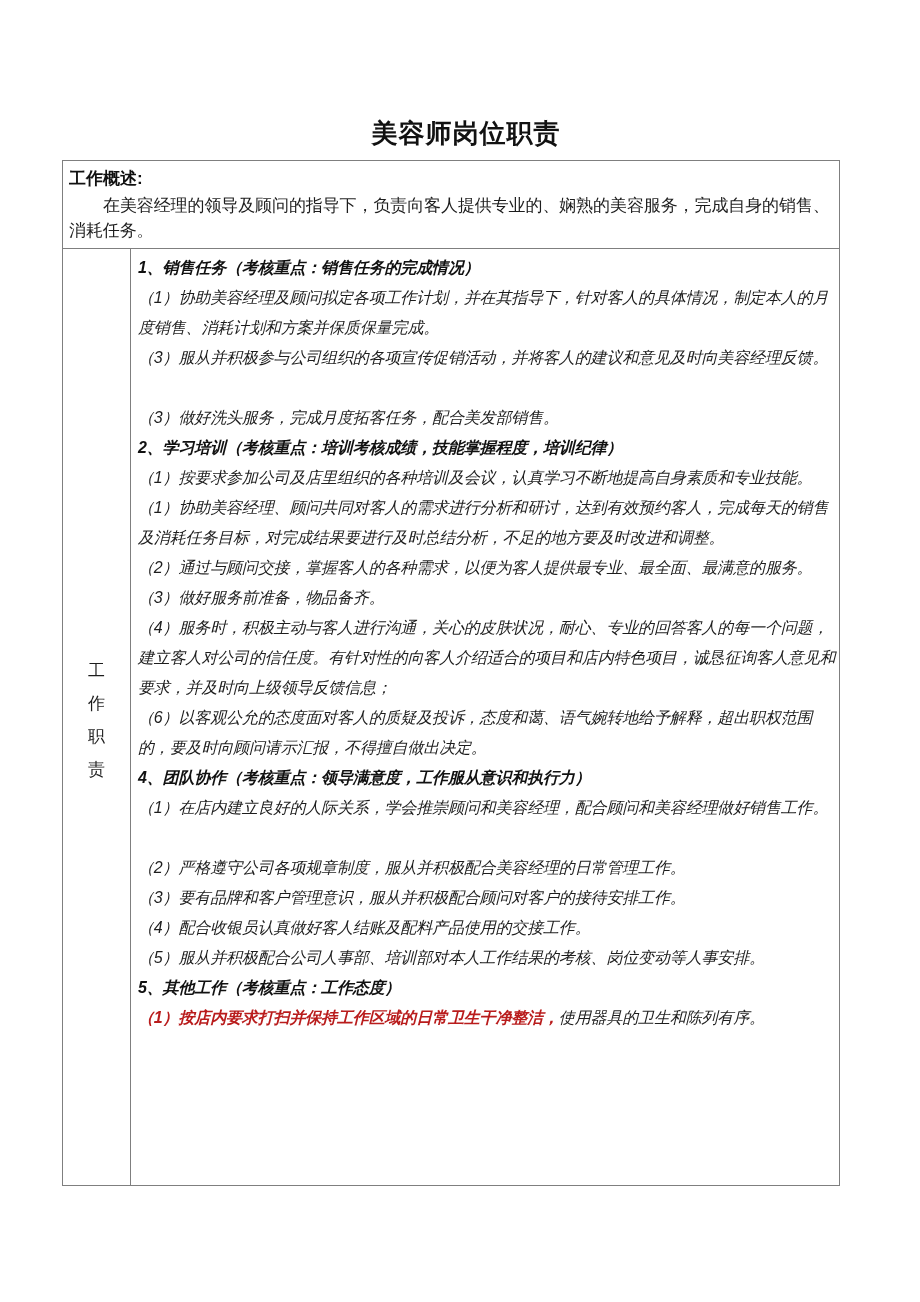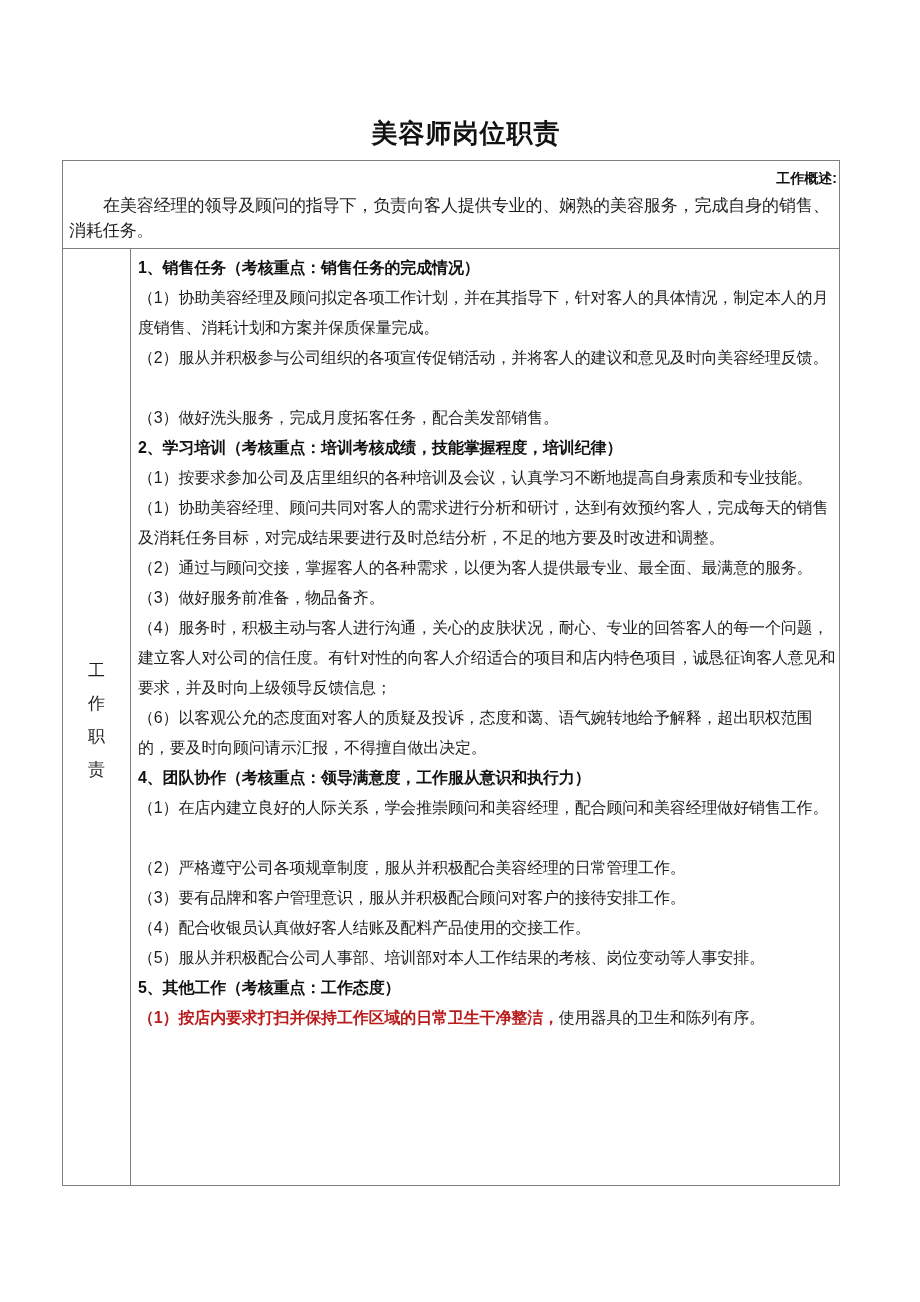--- a/index.html
+++ b/index.html
@@ -32,25 +32,24 @@
     border: 1px solid #7f7f7f;
     background: #ffffff;
   }
   .overview-row {
     height: 88px;
     border-bottom: 1px solid #7f7f7f;
     padding: 3px 2px 0 6px;
     overflow: hidden;
   }
   .overview-label {
-    font-size: 14px;
+    font-size: 17px;
     font-weight: bold;
     line-height: 29px;
     color: #111111;
-    text-align: right;
   }
   .overview-text {
     font-size: 17px;
     line-height: 25px;
     text-indent: 2em;
     letter-spacing: -0.1px;
   }
   .duties-row {
     display: flex;
     height: 936px;
@@ -72,20 +71,21 @@
   .content-cell {
     flex: 1;
     padding: 4px 1px 0 7px;
     font-size: 16px;
     overflow: hidden;
   }
   .line {
     line-height: 30px;
     min-height: 30px;
     letter-spacing: -0.15px;
+    font-style: italic;
   }
   .line.heading {
     font-weight: bold;
     color: #111111;
   }
   .line.mixed .bold-part {
     font-weight: bold;
     color: #b91c1c;
   }
 </style>
@@ -104,21 +104,21 @@
     <div class="duties-row">
       <div class="label-cell" id="label-cell">
           <div class="label-char">工</div>
           <div class="label-char">作</div>
           <div class="label-char">职</div>
           <div class="label-char">责</div>
         </div>
       <div class="content-cell" id="duties-content">
           <div class="line heading">1、销售任务（考核重点：销售任务的完成情况）</div>
           <div class="line body">（1）协助美容经理及顾问拟定各项工作计划，并在其指导下，针对客人的具体情况，制定本人的月度销售、消耗计划和方案并保质保量完成。</div>
-          <div class="line body">（2）服从并积极参与公司组织的各项宣传促销活动，并将客人的建议和意见及时向美容经理反馈。</div>
+          <div class="line body">（3）服从并积极参与公司组织的各项宣传促销活动，并将客人的建议和意见及时向美容经理反馈。</div>
           <div class="line blank"></div>
           <div class="line body">（3）做好洗头服务，完成月度拓客任务，配合美发部销售。</div>
           <div class="line heading">2、学习培训（考核重点：培训考核成绩，技能掌握程度，培训纪律）</div>
           <div class="line body">（1）按要求参加公司及店里组织的各种培训及会议，认真学习不断地提高自身素质和专业技能。</div>
           <div class="line body">（1）协助美容经理、顾问共同对客人的需求进行分析和研讨，达到有效预约客人，完成每天的销售及消耗任务目标，对完成结果要进行及时总结分析，不足的地方要及时改进和调整。</div>
           <div class="line body">（2）通过与顾问交接，掌握客人的各种需求，以便为客人提供最专业、最全面、最满意的服务。</div>
           <div class="line body">（3）做好服务前准备，物品备齐。</div>
           <div class="line body">（4）服务时，积极主动与客人进行沟通，关心的皮肤状况，耐心、专业的回答客人的每一个问题，建立客人对公司的信任度。有针对性的向客人介绍适合的项目和店内特色项目，诚恳征询客人意见和要求，并及时向上级领导反馈信息；</div>
           <div class="line body">（6）以客观公允的态度面对客人的质疑及投诉，态度和蔼、语气婉转地给予解释，超出职权范围的，要及时向顾问请示汇报，不得擅自做出决定。</div>
           <div class="line heading">4、团队协作（考核重点：领导满意度，工作服从意识和执行力）</div>

